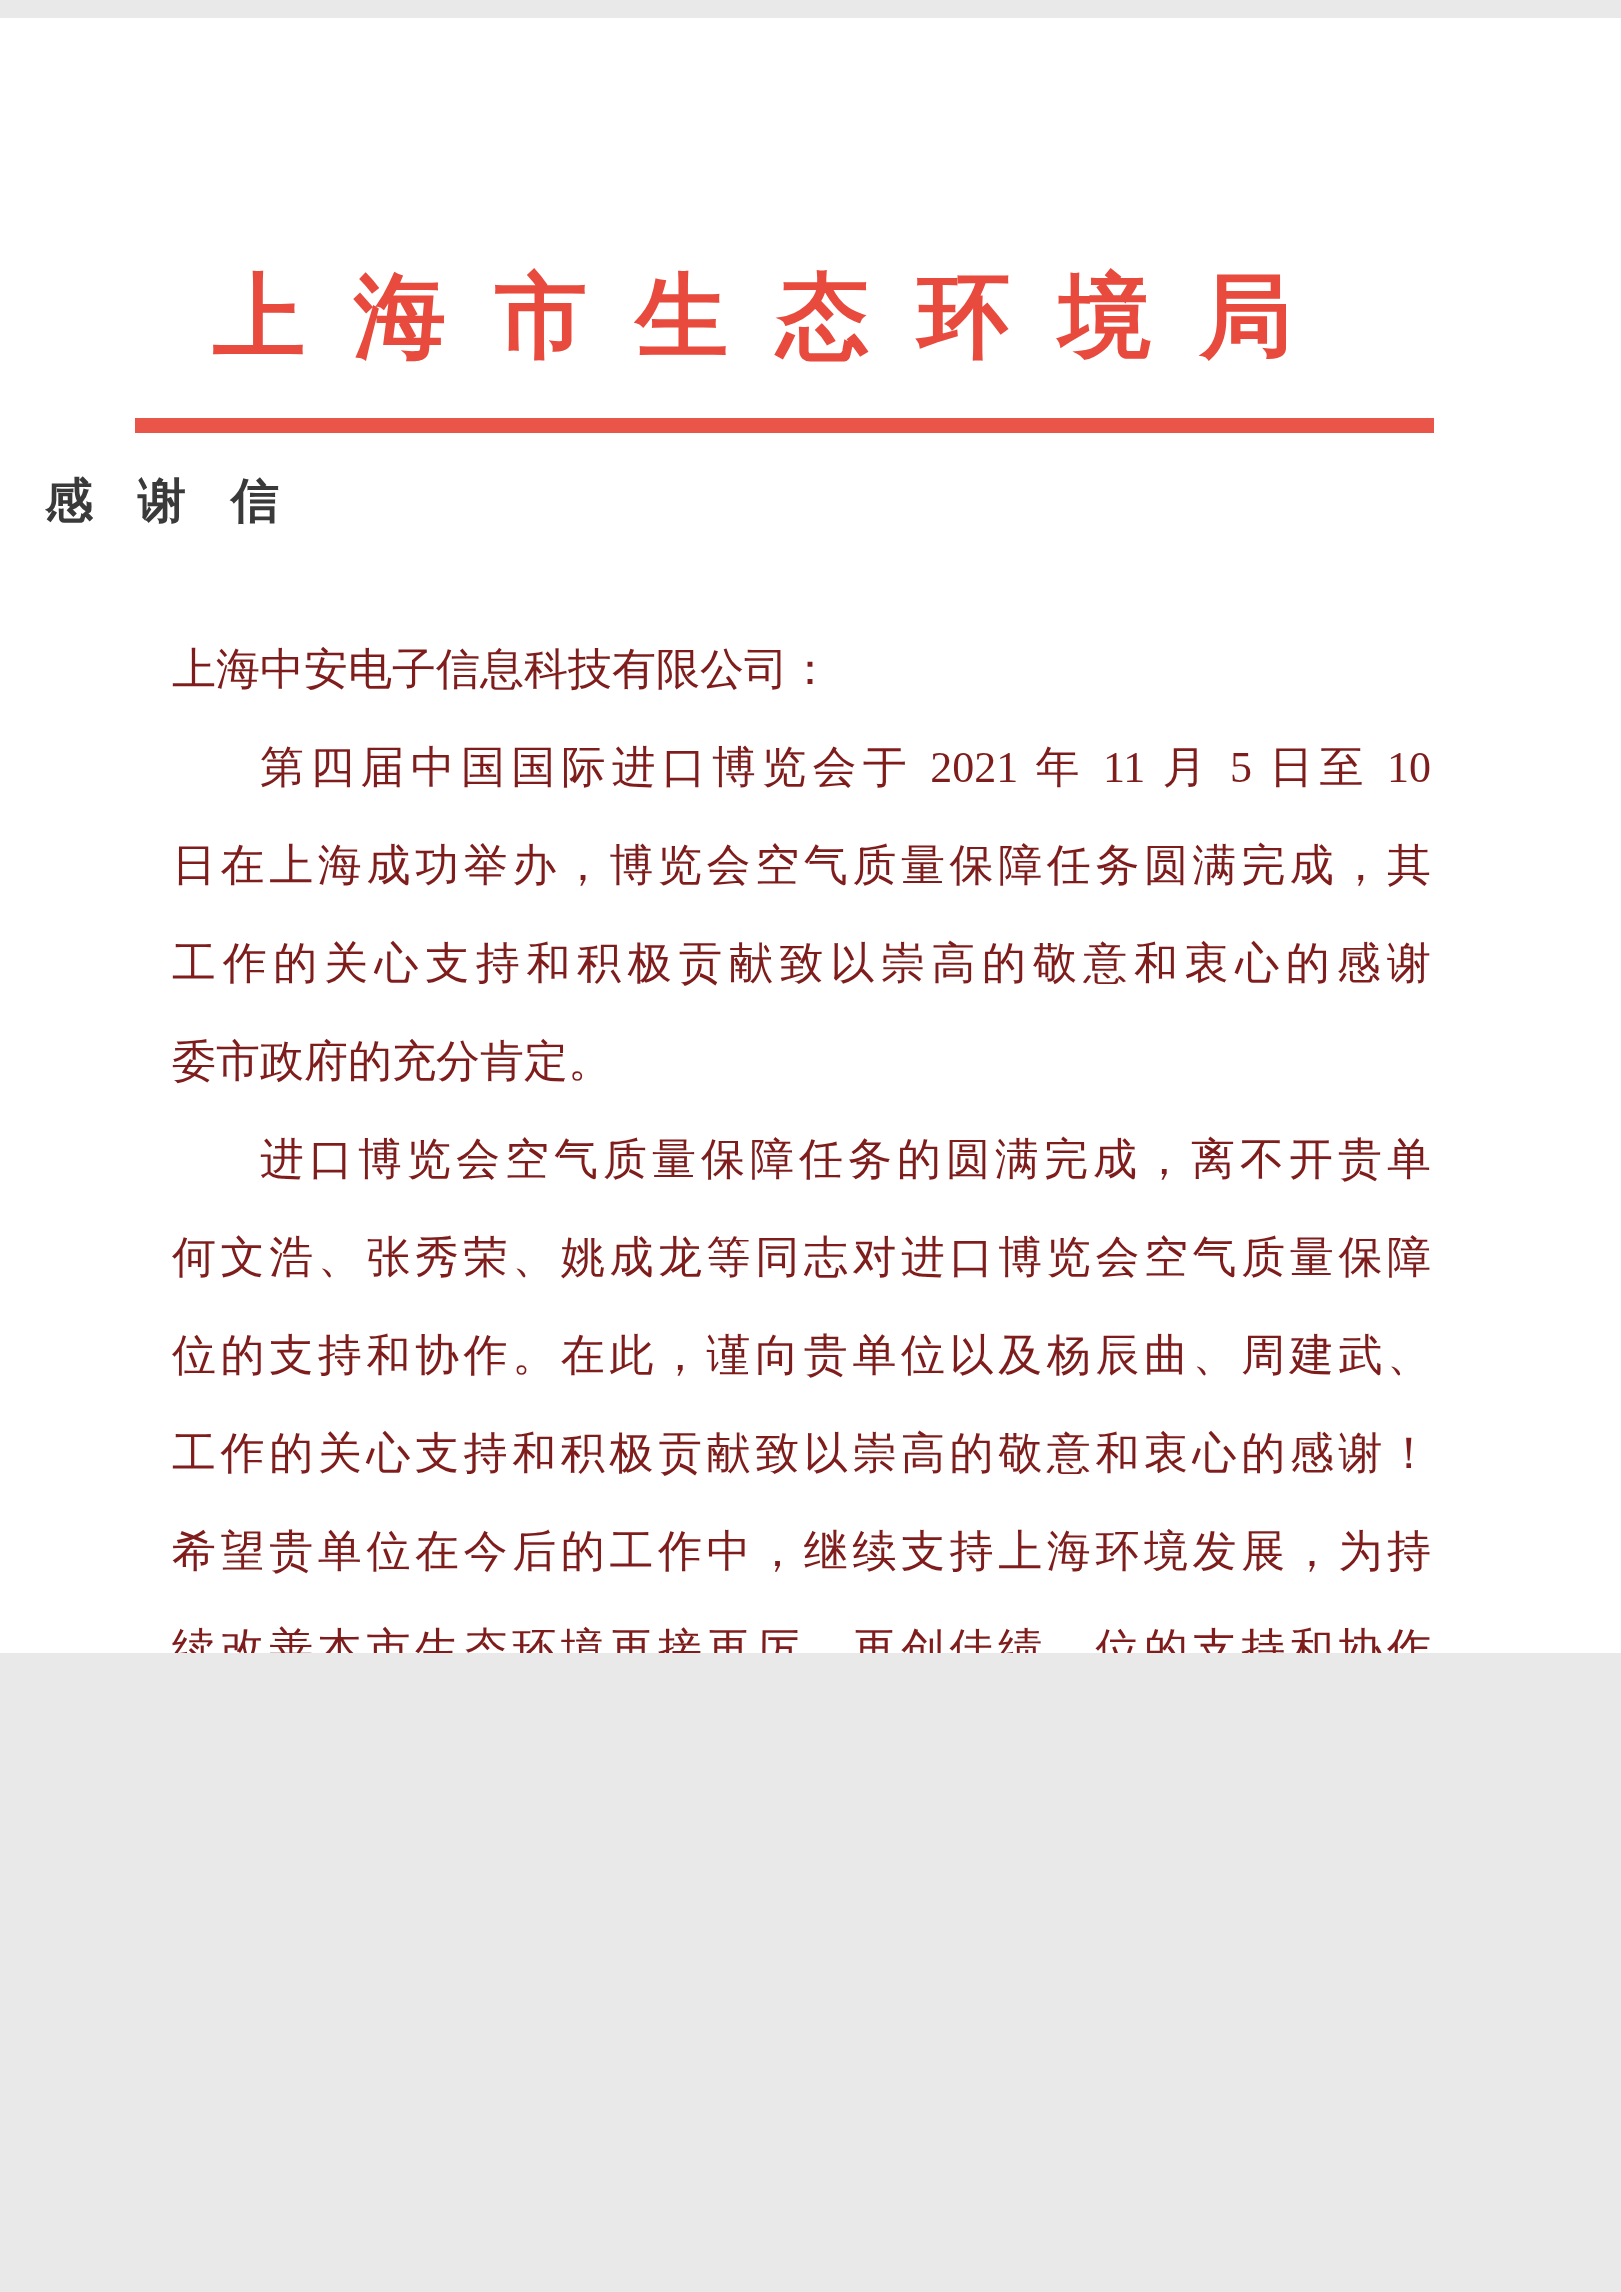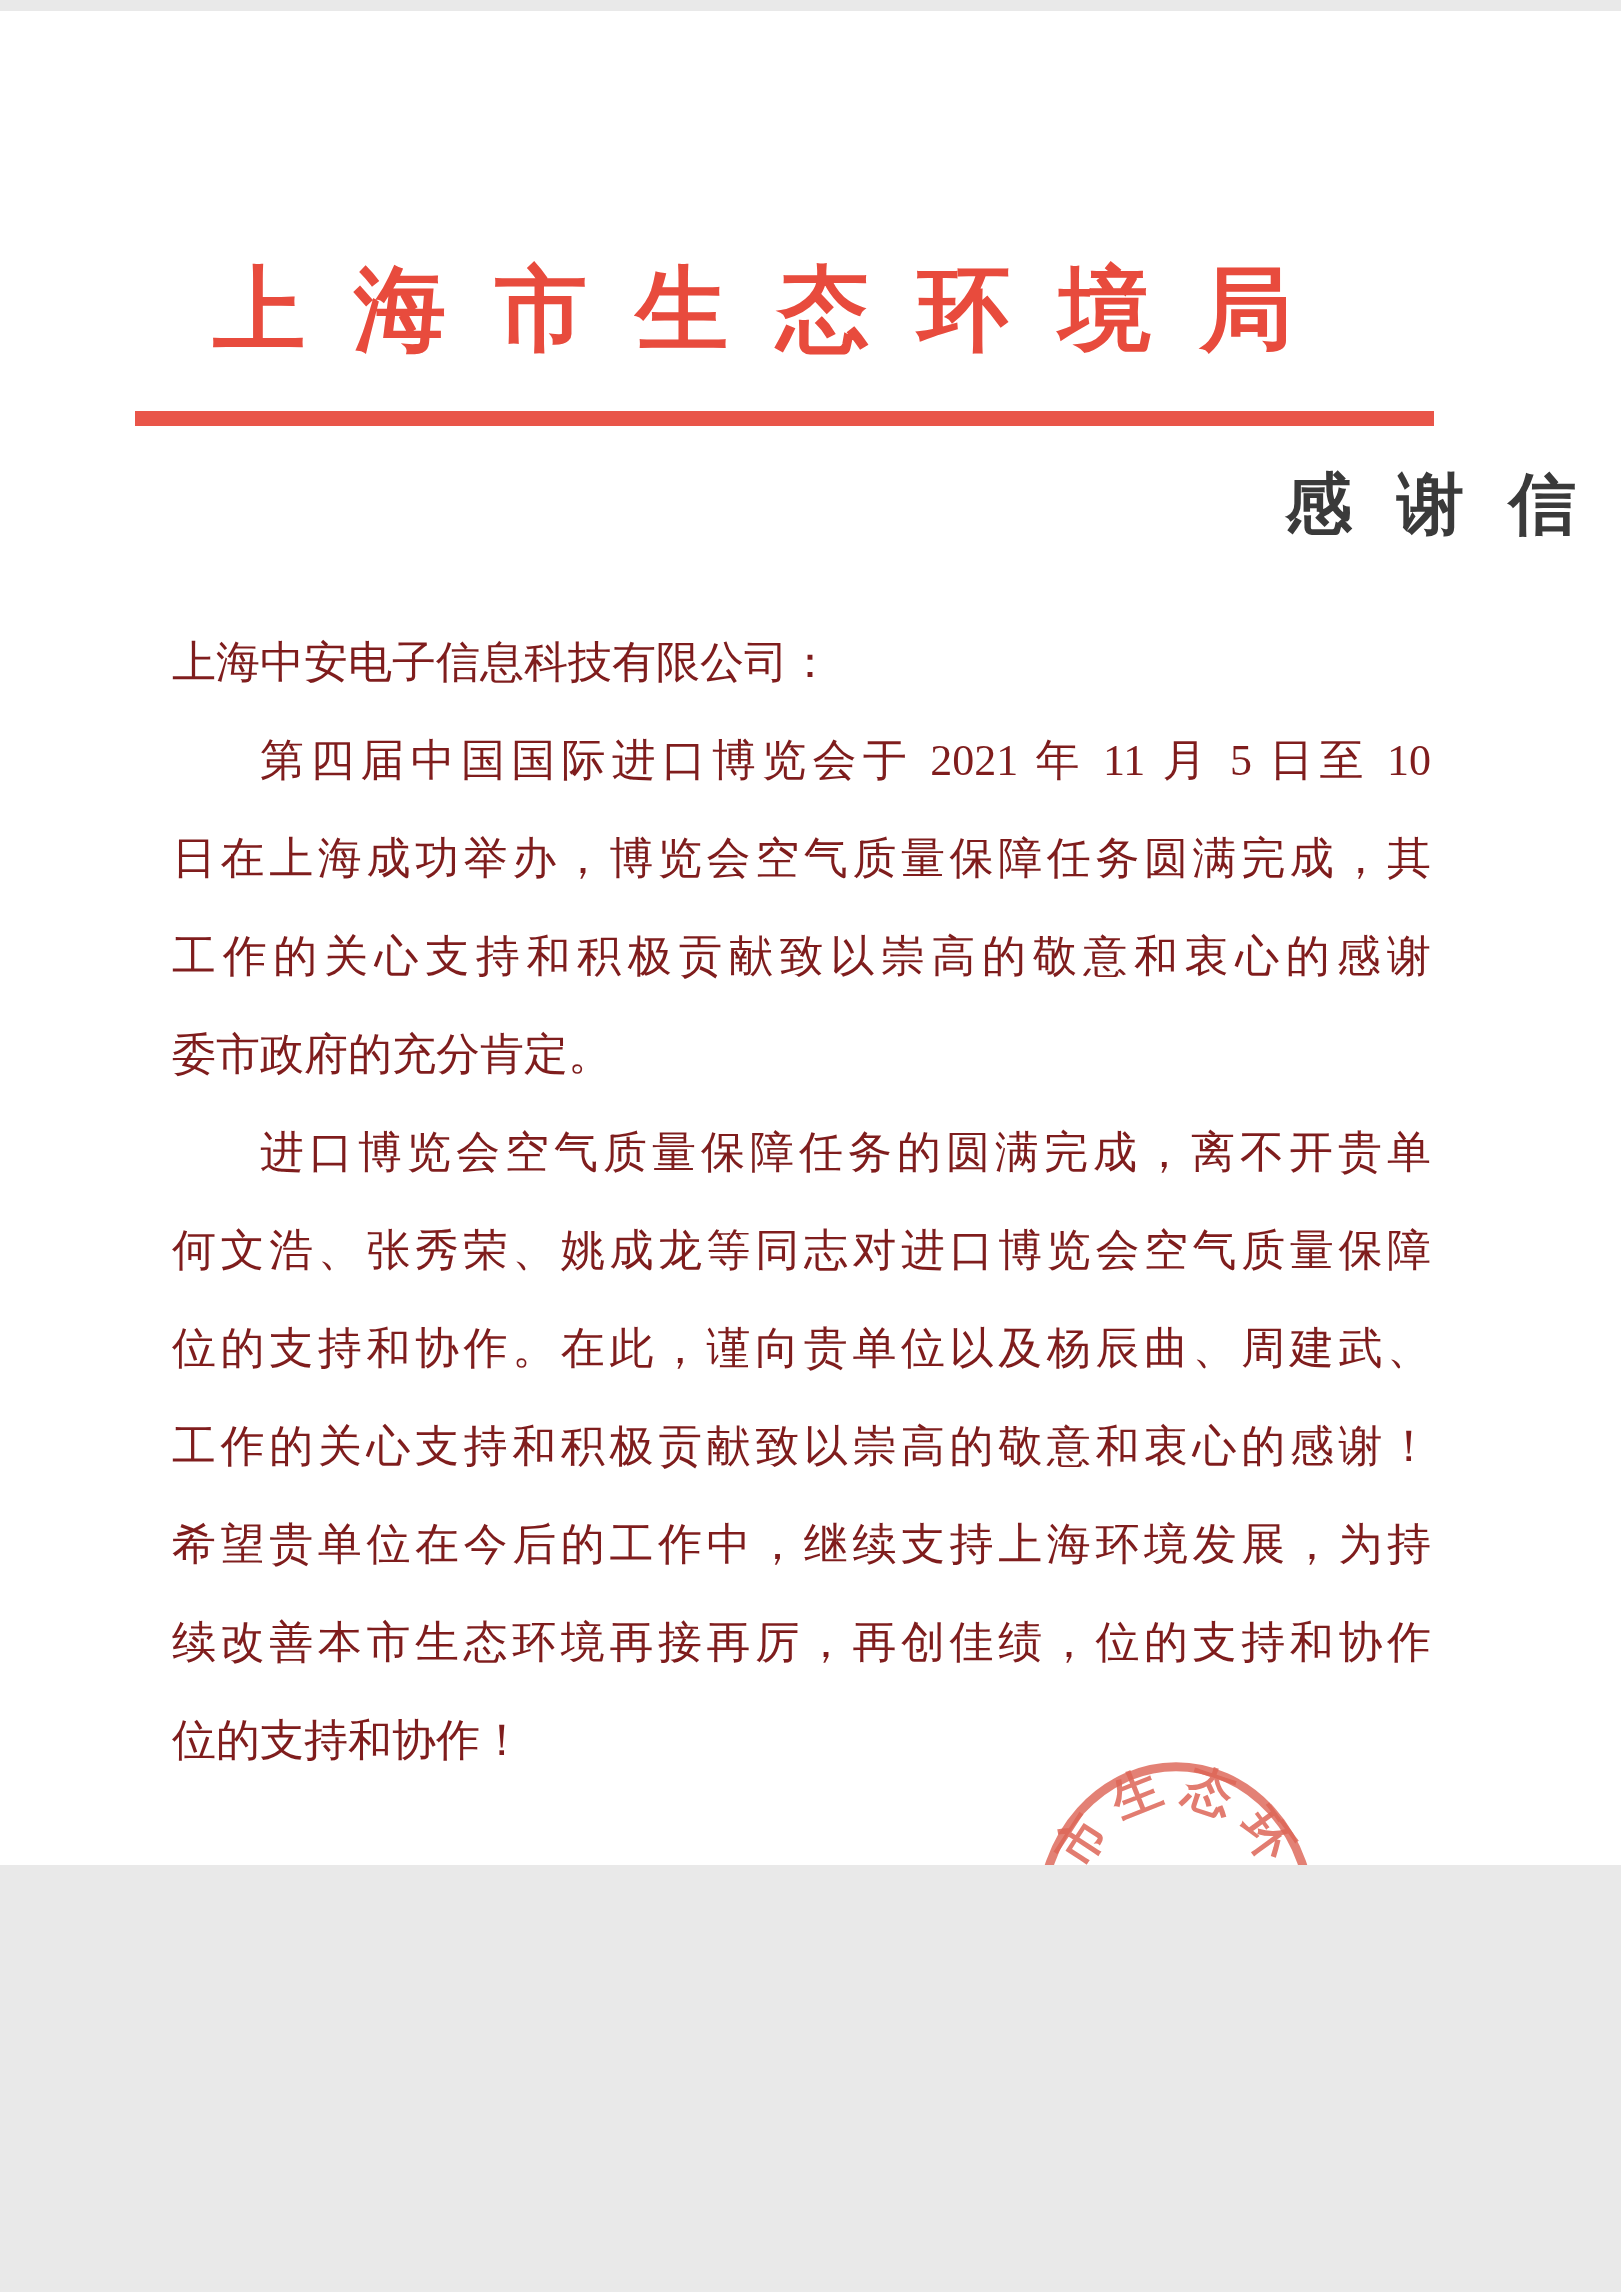--- a/index.html
+++ b/index.html
@@ -1,19 +1,19 @@
 <!DOCTYPE html>
 <html><head>
 <meta charset="utf-8">
 <style>
   html,body{margin:0;padding:0;background:#e9e9e9;}
   .page{
     position:relative;
-    width:1621px;height:1854px;
-    margin:11px auto;
+    width:1621px;height:1635px;
+    margin:18px auto;
     background:#ffffff;
     overflow:hidden;
     font-family:"Liberation Serif","DejaVu Serif",serif;
   }
 
   
   .letterhead{
     position:absolute;top:253px;left:0;width:100%;
     text-align:center;
     font-size:92px;font-weight:bold;line-height:1;
@@ -22,22 +22,22 @@
     white-space:nowrap;
   }
   .red-rule{
     position:absolute;top:400px;left:135px;
     width:1299px;height:14.7px;
   }
 
   
   .doc-title{
     position:absolute;top:457px;left:0;width:100%;
-    text-align:right;
-    font-size:67px;font-weight:bold;line-height:1.1;
+    text-align:left;
+    font-size:48px;font-weight:bold;line-height:1.1;
     letter-spacing:45px;text-indent:45px;
     white-space:nowrap;
   }
 
   
   .letter-body{
     position:absolute;top:603px;left:172px;width:1259px;
     font-size:44px;line-height:98px;
     color:#7f1d1d;
   }

